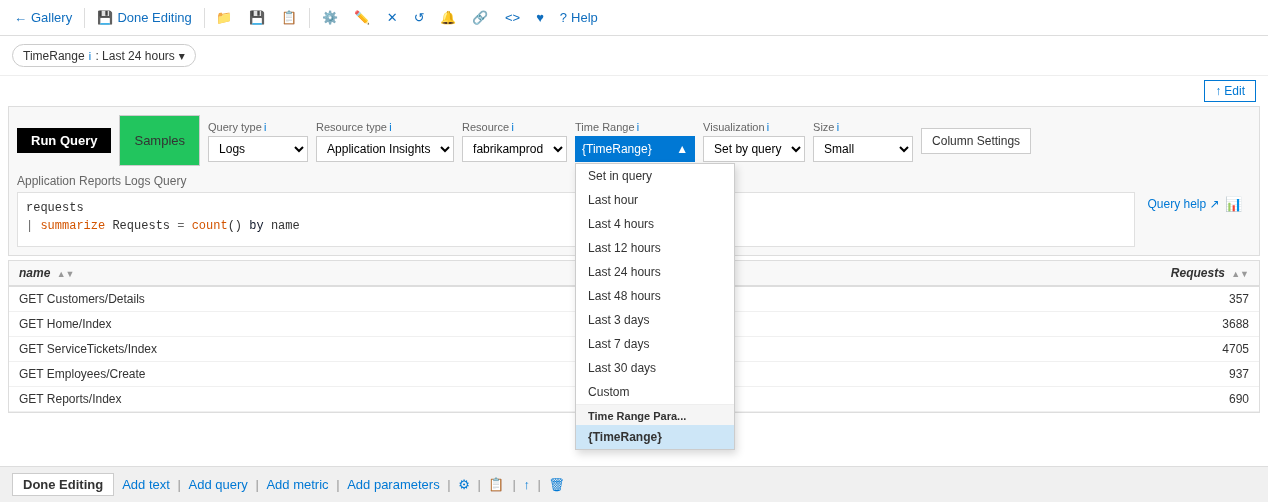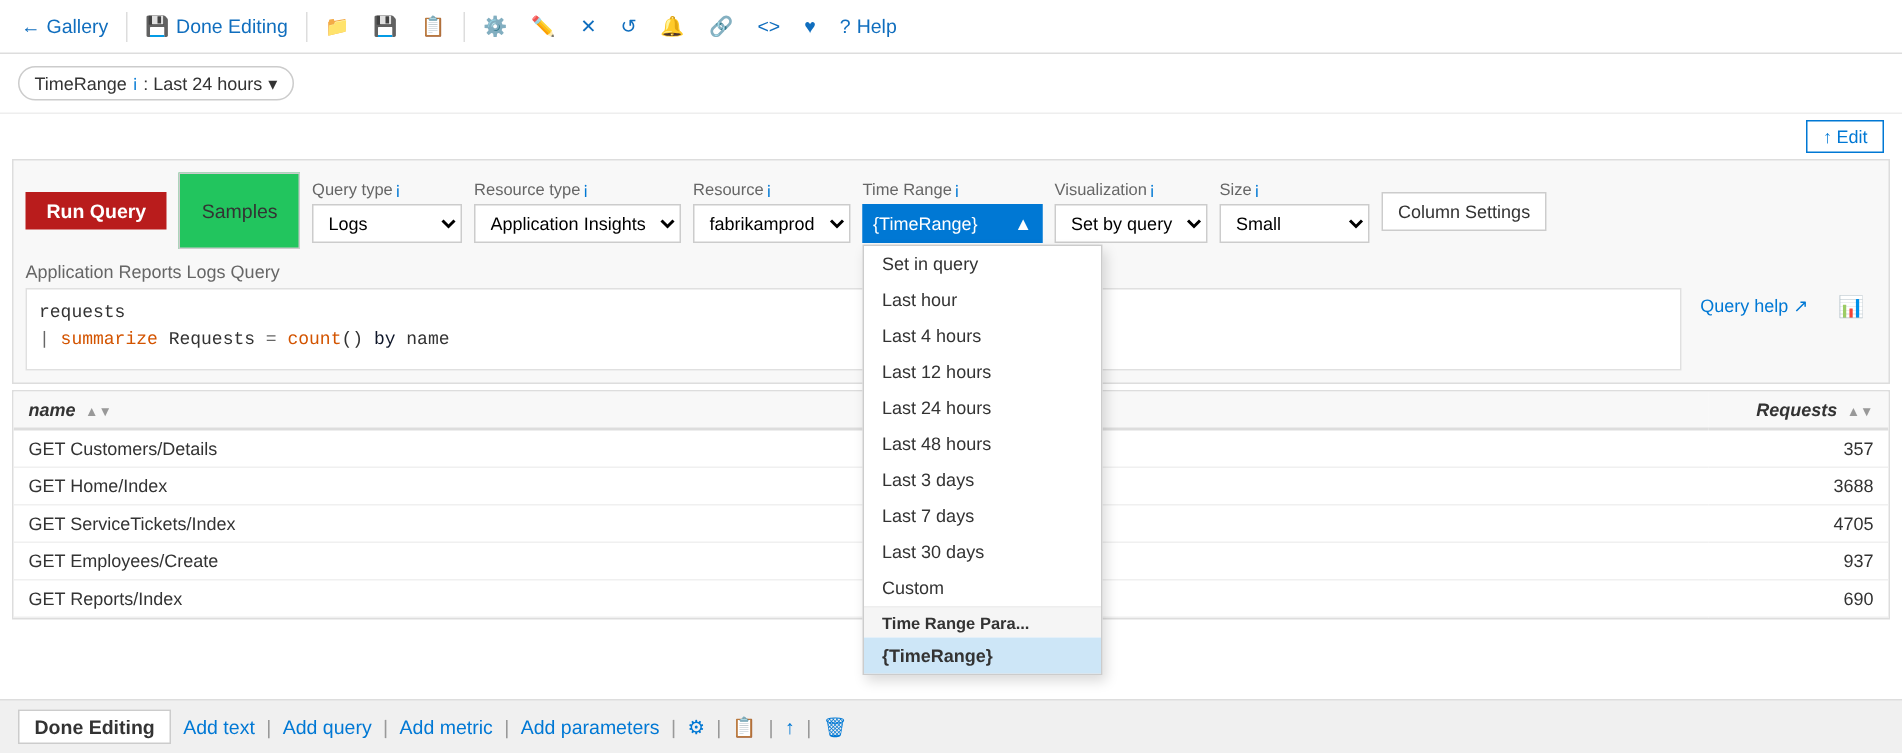--- a/index.html
+++ b/index.html
@@ -42,21 +42,21 @@
 
     
     .query-panel {
       background: #f8f8f8; border: 1px solid #ddd; margin: 0 8px;
       padding: 8px;
     }
     .query-controls {
       display: flex; align-items: center; gap: 8px; flex-wrap: wrap;
     }
     .run-query-btn {
-      background: #b91c1c; color: #fff; border: none;
+      background: #000000; color: #fff; border: none;
       padding: 5px 14px; cursor: pointer; font-size: 13px; font-weight: 600;
     }
     .samples-btn {
       background: #22c55e; color: #333; border: 1px solid #ccc;
       padding: 17px 14px; cursor: pointer; font-size: 13px;
     }
     .ctrl-group { display: flex; flex-direction: column; gap: 2px; }
     .ctrl-label {
       font-size: 11px; color: #666; display: flex; align-items: center; gap: 2px;
     }
@@ -97,21 +97,21 @@
       font-size: 12px; color: #333; cursor: pointer;
       white-space: nowrap;
     }
     .data-table th.right { text-align: right; }
     .data-table td { padding: 5px 10px; border-bottom: 1px solid #f0f0f0; }
     .data-table td.right { text-align: right; }
 
     
     .query-help-row {
       display: flex; justify-content: flex-end; align-items: center;
-      gap: 20px; padding: 2px 8px;
+      gap: 6px; padding: 2px 8px;
     }
     .query-help-link { color: #0078d4; font-size: 12px; cursor: pointer; text-decoration: none; }
 
     
     .bottom-bar {
       position: fixed; bottom: 0; left: 0; right: 0;
       background: #f0f0f0; border-top: 1px solid #ddd;
       padding: 6px 12px; display: flex; align-items: center; gap: 8px;
       height: 36px;
     }

